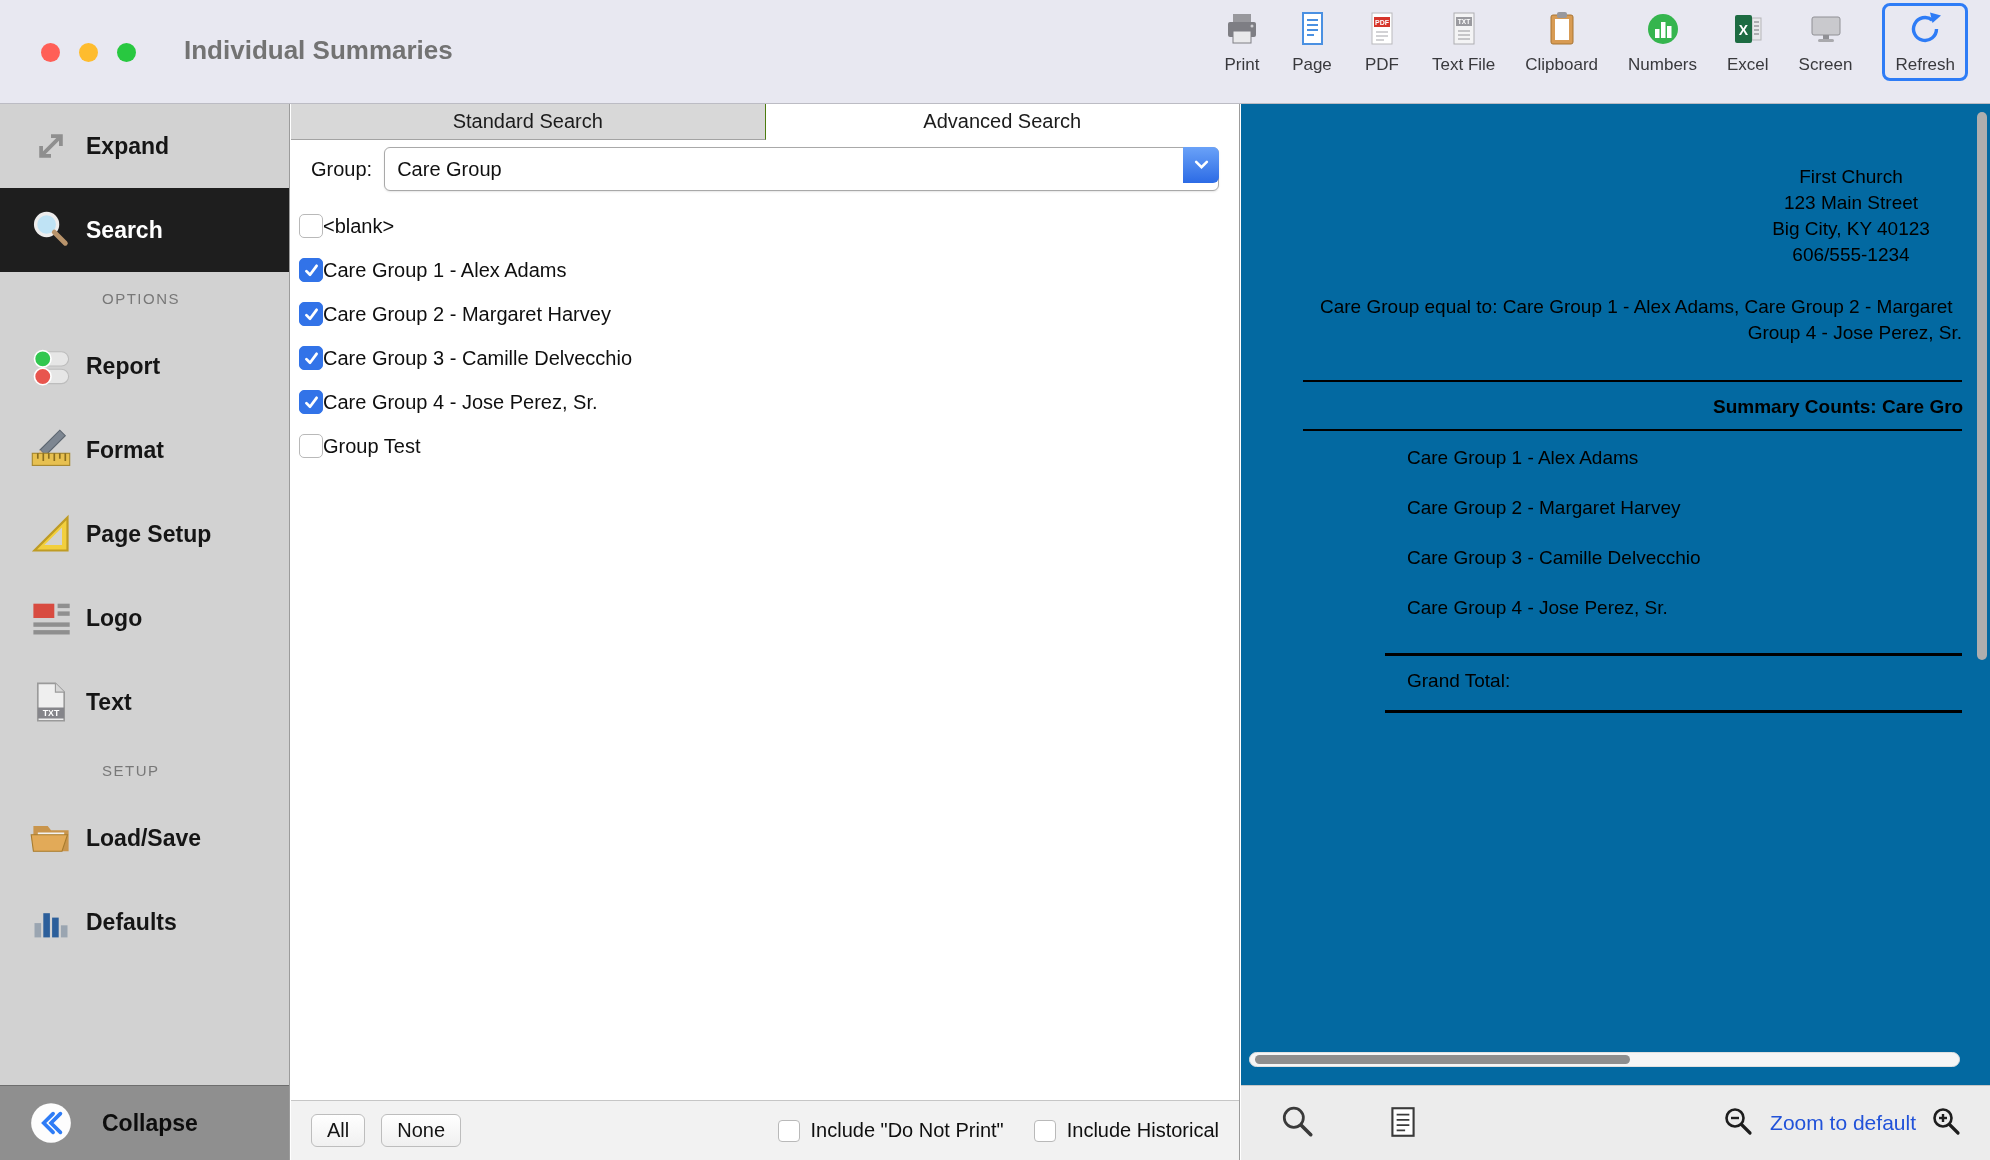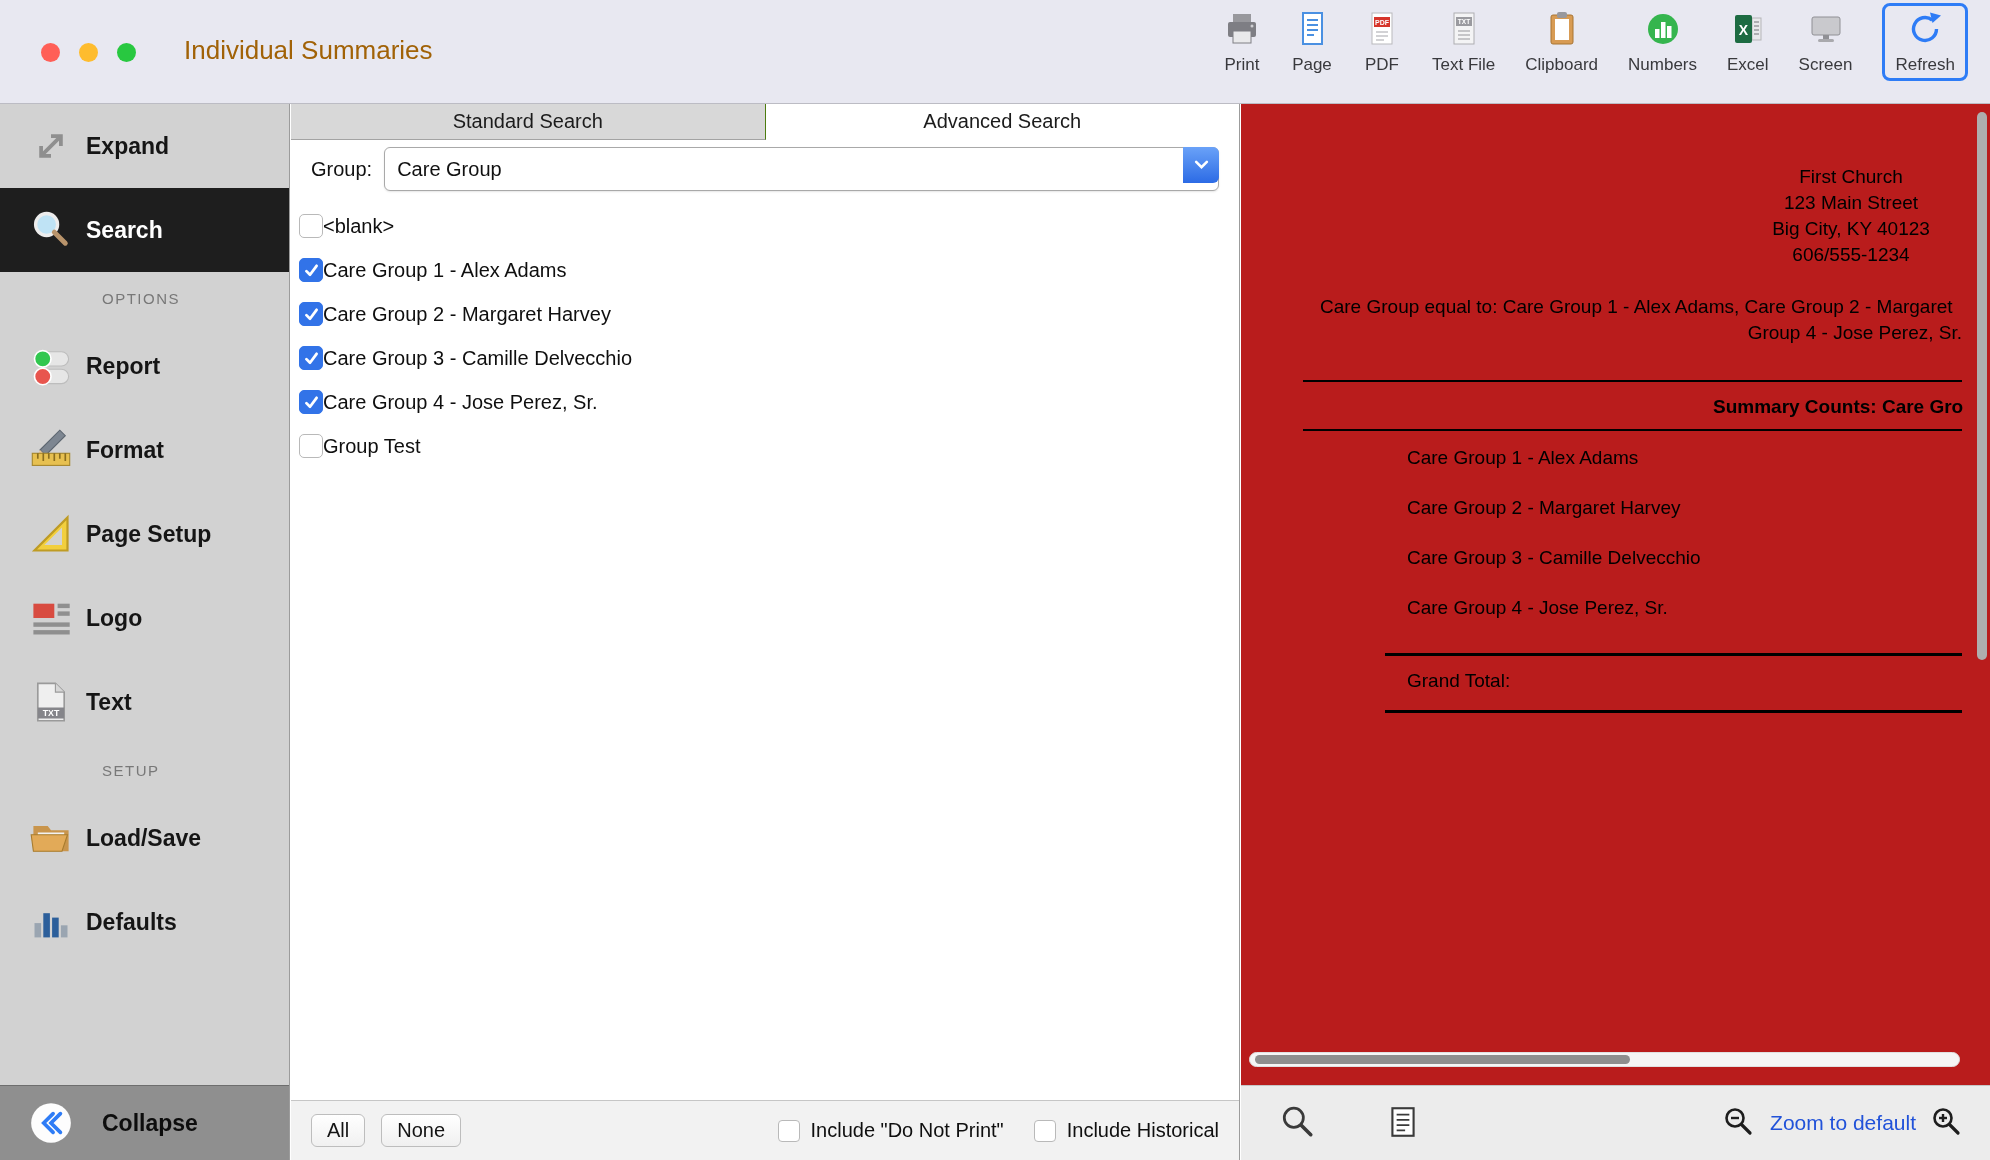--- a/index.html
+++ b/index.html
@@ -5,21 +5,21 @@
 *{margin:0;padding:0;box-sizing:border-box}
 html,body{width:1990px;height:1160px}
 body{position:relative;font-family:"Liberation Sans","DejaVu Sans",sans-serif;background:#fff;overflow:hidden}
 
 
 .titlebar{position:absolute;left:0;top:0;width:100%;height:104px;background:#e8e8f1;border-bottom:1px solid #bcbcc4;z-index:5}
 .tl{position:absolute;top:43px;width:19px;height:19px;border-radius:50%;border:none;cursor:pointer}
 .tl.red{left:41px;background:#ff5f57}
 .tl.yellow{left:79px;background:#febc2e}
 .tl.green{left:117px;background:#28c840}
-.win-title{position:absolute;left:184px;top:35px;font-size:26px;font-weight:normal;color:#a16207}
+.win-title{position:absolute;left:184px;top:35px;font-size:26px;font-weight:bold;color:#737373}
 .toolbar{position:absolute;right:22px;top:9px;display:flex;align-items:flex-start;gap:30px}
 .tool{display:flex;flex-direction:column;align-items:center;gap:3px;cursor:pointer;background:none;border:none;font-family:inherit}
 .tool svg{width:40px;height:40px}
 .tool .tlabel{font-size:17px;color:#39393d;white-space:nowrap}
 .tool.highlighted{border:3px solid #2e7cf6;border-radius:8px;padding:3px 10px;margin-top:-6px}
 
 
 .sidebar{position:absolute;left:0;top:104px;width:290px;bottom:0;background:#d2d2d2;border-right:1px solid #9c9c9c}
 .side-item{height:84px;display:flex;align-items:center;padding-left:20px;gap:4px;cursor:pointer}
 .side-item .sicon{width:62px;display:flex;justify-content:center;flex:none}
@@ -48,21 +48,21 @@
 .cb.checked{background:#3273e8;border-color:#3273e8}
 .opt-label{font-size:20px;color:#0f0f0f;white-space:nowrap}
 .center-footer{position:absolute;left:0;bottom:0;width:100%;height:60px;background:#f2f2f2;border-top:1px solid #c6c6c6;display:flex;align-items:center;padding:0 20px;gap:16px}
 .btn{font-size:20px;color:#141414;background:linear-gradient(#fff,#f0f0f0);border:1px solid #bdbdbd;border-radius:6px;padding:4px 15px;font-family:inherit;cursor:pointer}
 .foot-checks{margin-left:auto;display:flex;gap:30px;align-items:center}
 .foot-check{display:flex;align-items:center;gap:11px;cursor:pointer}
 .fc-label{font-size:20px;color:#0f0f0f;white-space:nowrap}
 .cb.sq{border-radius:4px;width:22px;height:22px}
 
 
-.preview{position:absolute;left:1241px;top:104px;right:0;bottom:0;background:#b91c1c}
+.preview{position:absolute;left:1241px;top:104px;right:0;bottom:0;background:#0369a1}
 .preview-content{position:absolute;left:0;top:0;right:0;bottom:75px;overflow:hidden;font-size:19px;color:#000}
 .p-abs{position:absolute;white-space:nowrap}
 .addr{position:absolute;left:460px;top:60px;width:300px;text-align:center;line-height:26px}
 .crit1{left:79px;top:192px}
 .crit2{left:0;right:28px;top:218px;text-align:right}
 .sec-title{left:472px;top:292px;font-weight:bold}
 .grand{left:166px;top:566px}
 .prow1{left:166px;top:343px}.prow2{left:166px;top:393px}.prow3{left:166px;top:443px}.prow4{left:166px;top:493px}
 .hline{position:absolute;height:2px;background:#000}
 .thline{position:absolute;height:3px;background:#000}

